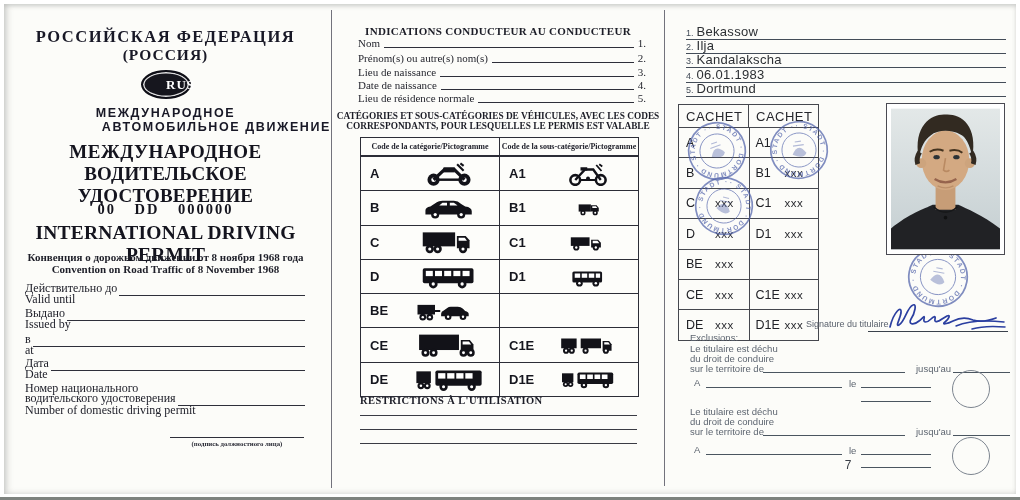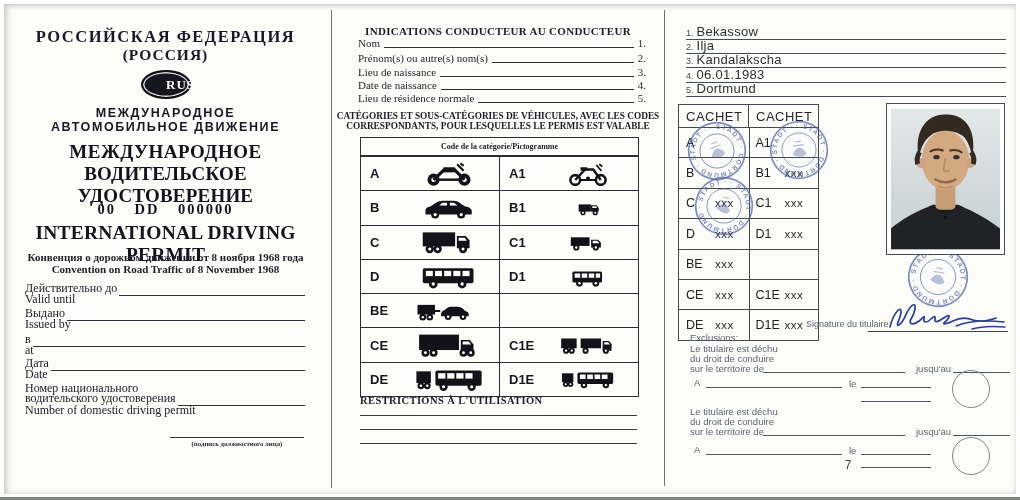--- a/index.html
+++ b/index.html
@@ -13,21 +13,21 @@
   .vdiv{position:absolute;width:1px;background:#72727c;}
 
   
   .lp-h1{left:0;top:27px;width:331px;font:bold 16.5px "Liberation Serif",serif;letter-spacing:1.5px;color:#181826;}
   .lp-h2{left:0;top:46px;width:331px;font:bold 15.5px "Liberation Serif",serif;letter-spacing:1px;color:#181826;}
   .rusoval{left:141px;top:70px;width:46px;height:25px;background:#16161e;border:2px solid #0e0e16;
            border-radius:50%;display:flex;align-items:center;justify-content:center;
            box-shadow:inset 0 0 0 1.5px rgba(255,255,255,.85);}
   .rusoval span{font:bold 13px "Liberation Serif",serif;color:#fff;letter-spacing:1px;padding-left:29px;}
   .lp-i1{left:0;top:106px;width:331px;font:bold 12.5px "Liberation Sans",sans-serif;letter-spacing:1.6px;color:#181826;}
-  .lp-i2{left:0;top:120px;width:331px;font:bold 12.5px "Liberation Sans",sans-serif;letter-spacing:1.6px;color:#181826;}
+  .lp-i2{left:0;top:120px;width:331px;font:bold 12.5px "Liberation Sans",sans-serif;letter-spacing:1.6px;color:#181826;text-align:right;}
   .lp-t1{left:0;top:141px;width:331px;font:bold 19px "Liberation Serif",serif;letter-spacing:.5px;color:#14141e;}
   .lp-t2{left:0;top:163px;width:331px;font:bold 19px "Liberation Serif",serif;letter-spacing:.2px;color:#14141e;}
   .lp-serial{left:0;top:201px;width:331px;font:bold 14.5px "Liberation Serif",serif;word-spacing:13px;letter-spacing:2px;color:#14141e;}
   .lp-ten{left:0;top:222px;width:331px;font:bold 19.5px "Liberation Serif",serif;letter-spacing:.2px;color:#14141e;}
   .lp-c1{left:0;top:251px;width:331px;font:bold 11px "Liberation Serif",serif;color:#1d1e28;}
   .lp-c2{left:0;top:263px;width:331px;font:bold 11px "Liberation Serif",serif;color:#1d1e28;}
   .lrow{position:absolute;left:25px;width:280px;display:flex;align-items:flex-end;}
   .llab{font:12px "Liberation Serif",serif;color:#20212b;white-space:nowrap;}
   .lfill{flex:1;border-bottom:1px solid #2e2f3a;margin-left:2px;height:1px;}
   .len{position:absolute;left:25px;font:12px "Liberation Serif",serif;color:#20212b;}
@@ -338,20 +338,21 @@
     <span class="mfill"></span>
     <span class="mnum">5.</span>
   </div>
 
   <div class="abs ctr mp-ch1">CATÉGORIES ET SOUS-CATÉGORIES DE VÉHICULES, AVEC LES CODES</div>
   <div class="abs ctr mp-ch2">CORRESPONDANTS, POUR LESQUELLES LE PERMIS EST VALABLE</div>
 
   <div class="vtable">
     <div class="vhead">
       <div class="vhc">Code de la catégorie/Pictogramme</div>
+      <div class="vhc">Code de la sous-catégorie/Pictogramme</div>
     </div>
     <div class="vrow">
       <div class="vcell">
           <span class="vcode">A</span>
         <svg class="pic" width="52" height="26" viewBox="0 0 64 32" xmlns:xlink="http://www.w3.org/1999/xlink">
             <use href="#i-moto" xlink:href="#i-moto"></use>
           </svg>
         </div>
       <div class="vcell">
           <span class="vcode">A1</span>

